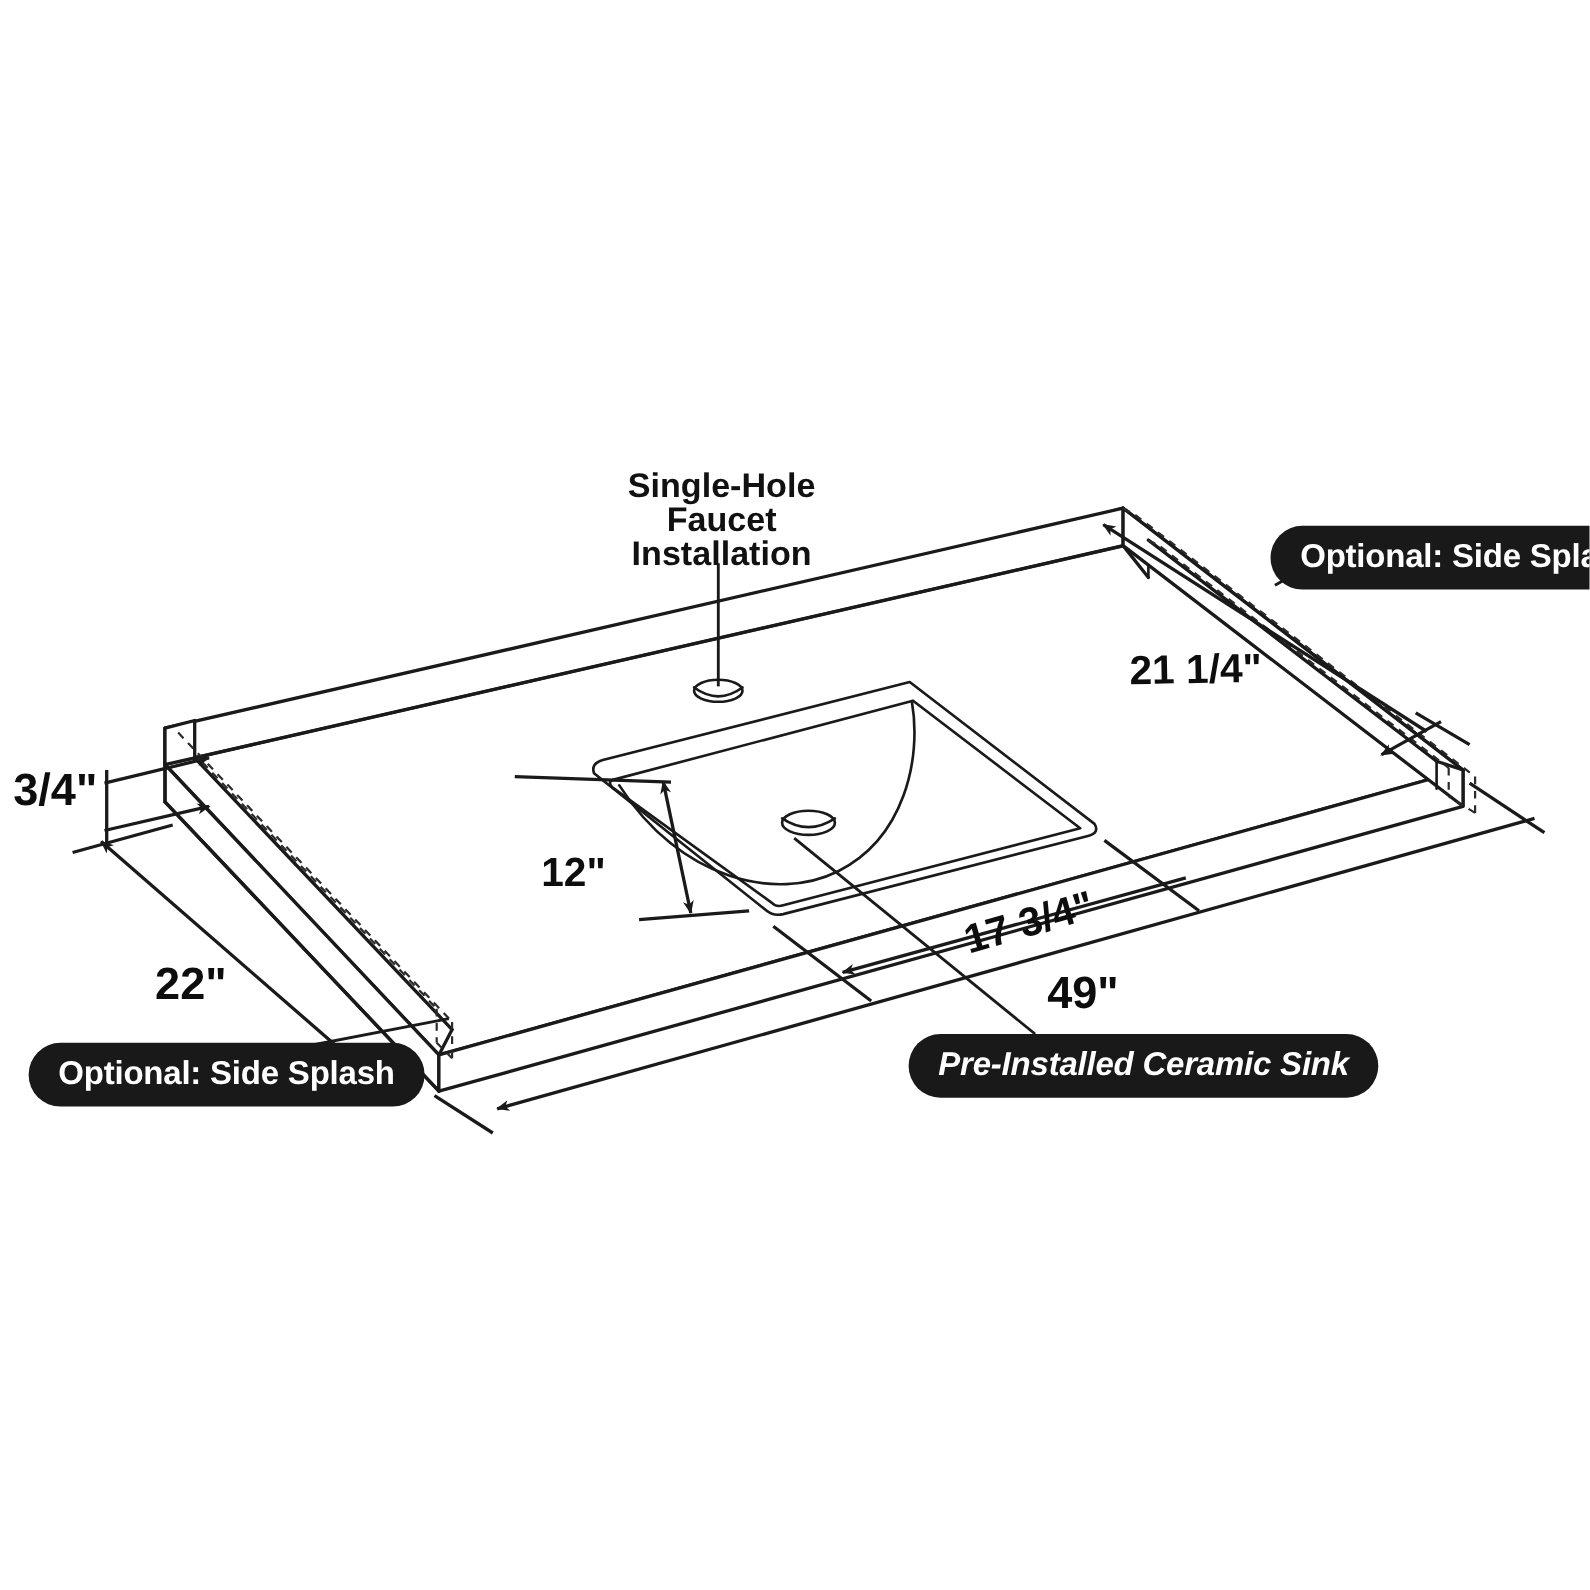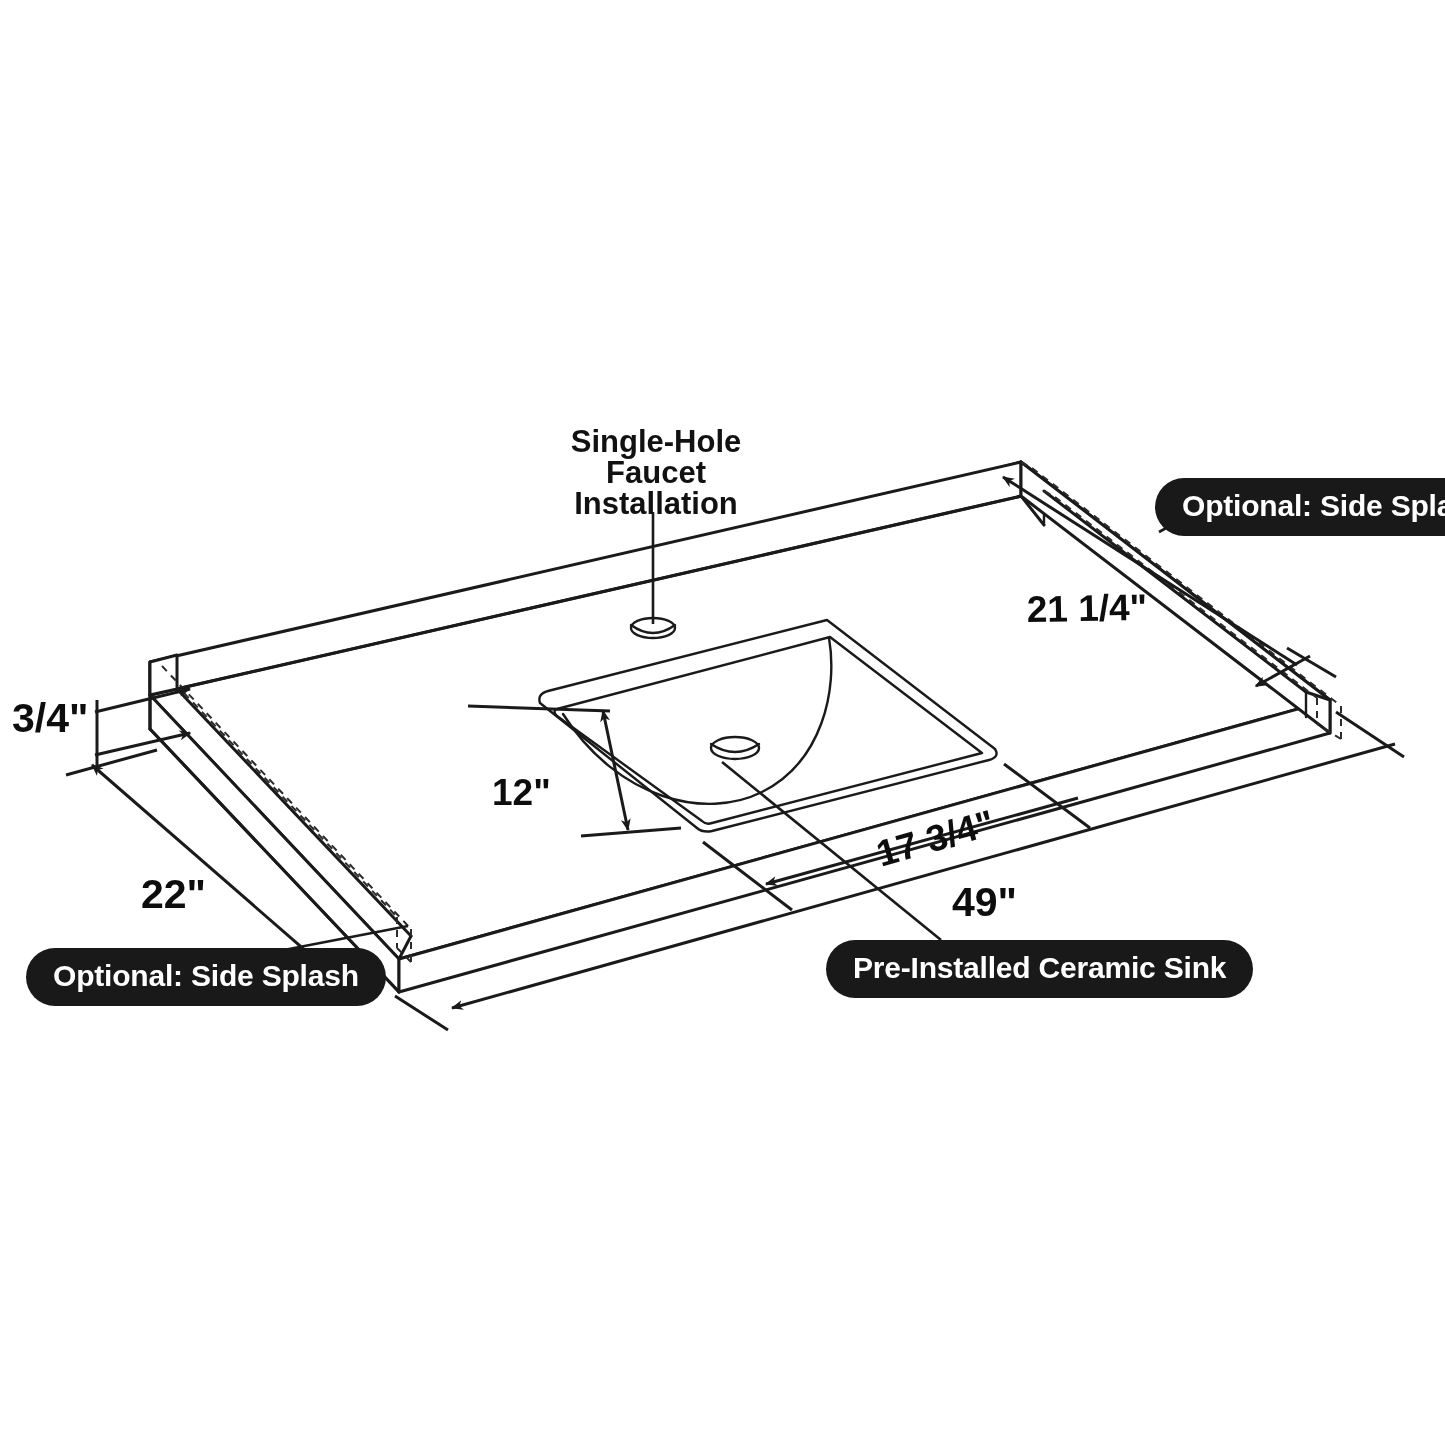--- a/index.html
+++ b/index.html
@@ -94,21 +94,21 @@
     font-size: 30px;
     letter-spacing: -0.2px;
     border-radius: 40px;
     padding: 13px 27px 15px 27px;
     white-space: nowrap;
     line-height: 1;
     box-sizing: border-box;
   }
   #badge-splash-right { left: 1155px; top: 478px; }
   #badge-splash-left  { left: 26px;   top: 948px; }
-  #badge-sink         { left: 826px;  top: 940px; }
+  #badge-sink         { left: 826px;  top: 940px; font-style: italic; }
 </style>
 </head>
 <body>
 
 <div id="stage">
 
   <svg id="drawing" viewBox="0 0 1445 1445">
 
     <defs>
       <marker id="arrA" markerWidth="13" markerHeight="13" refX="11" refY="5" orient="auto" markerUnits="userSpaceOnUse">

